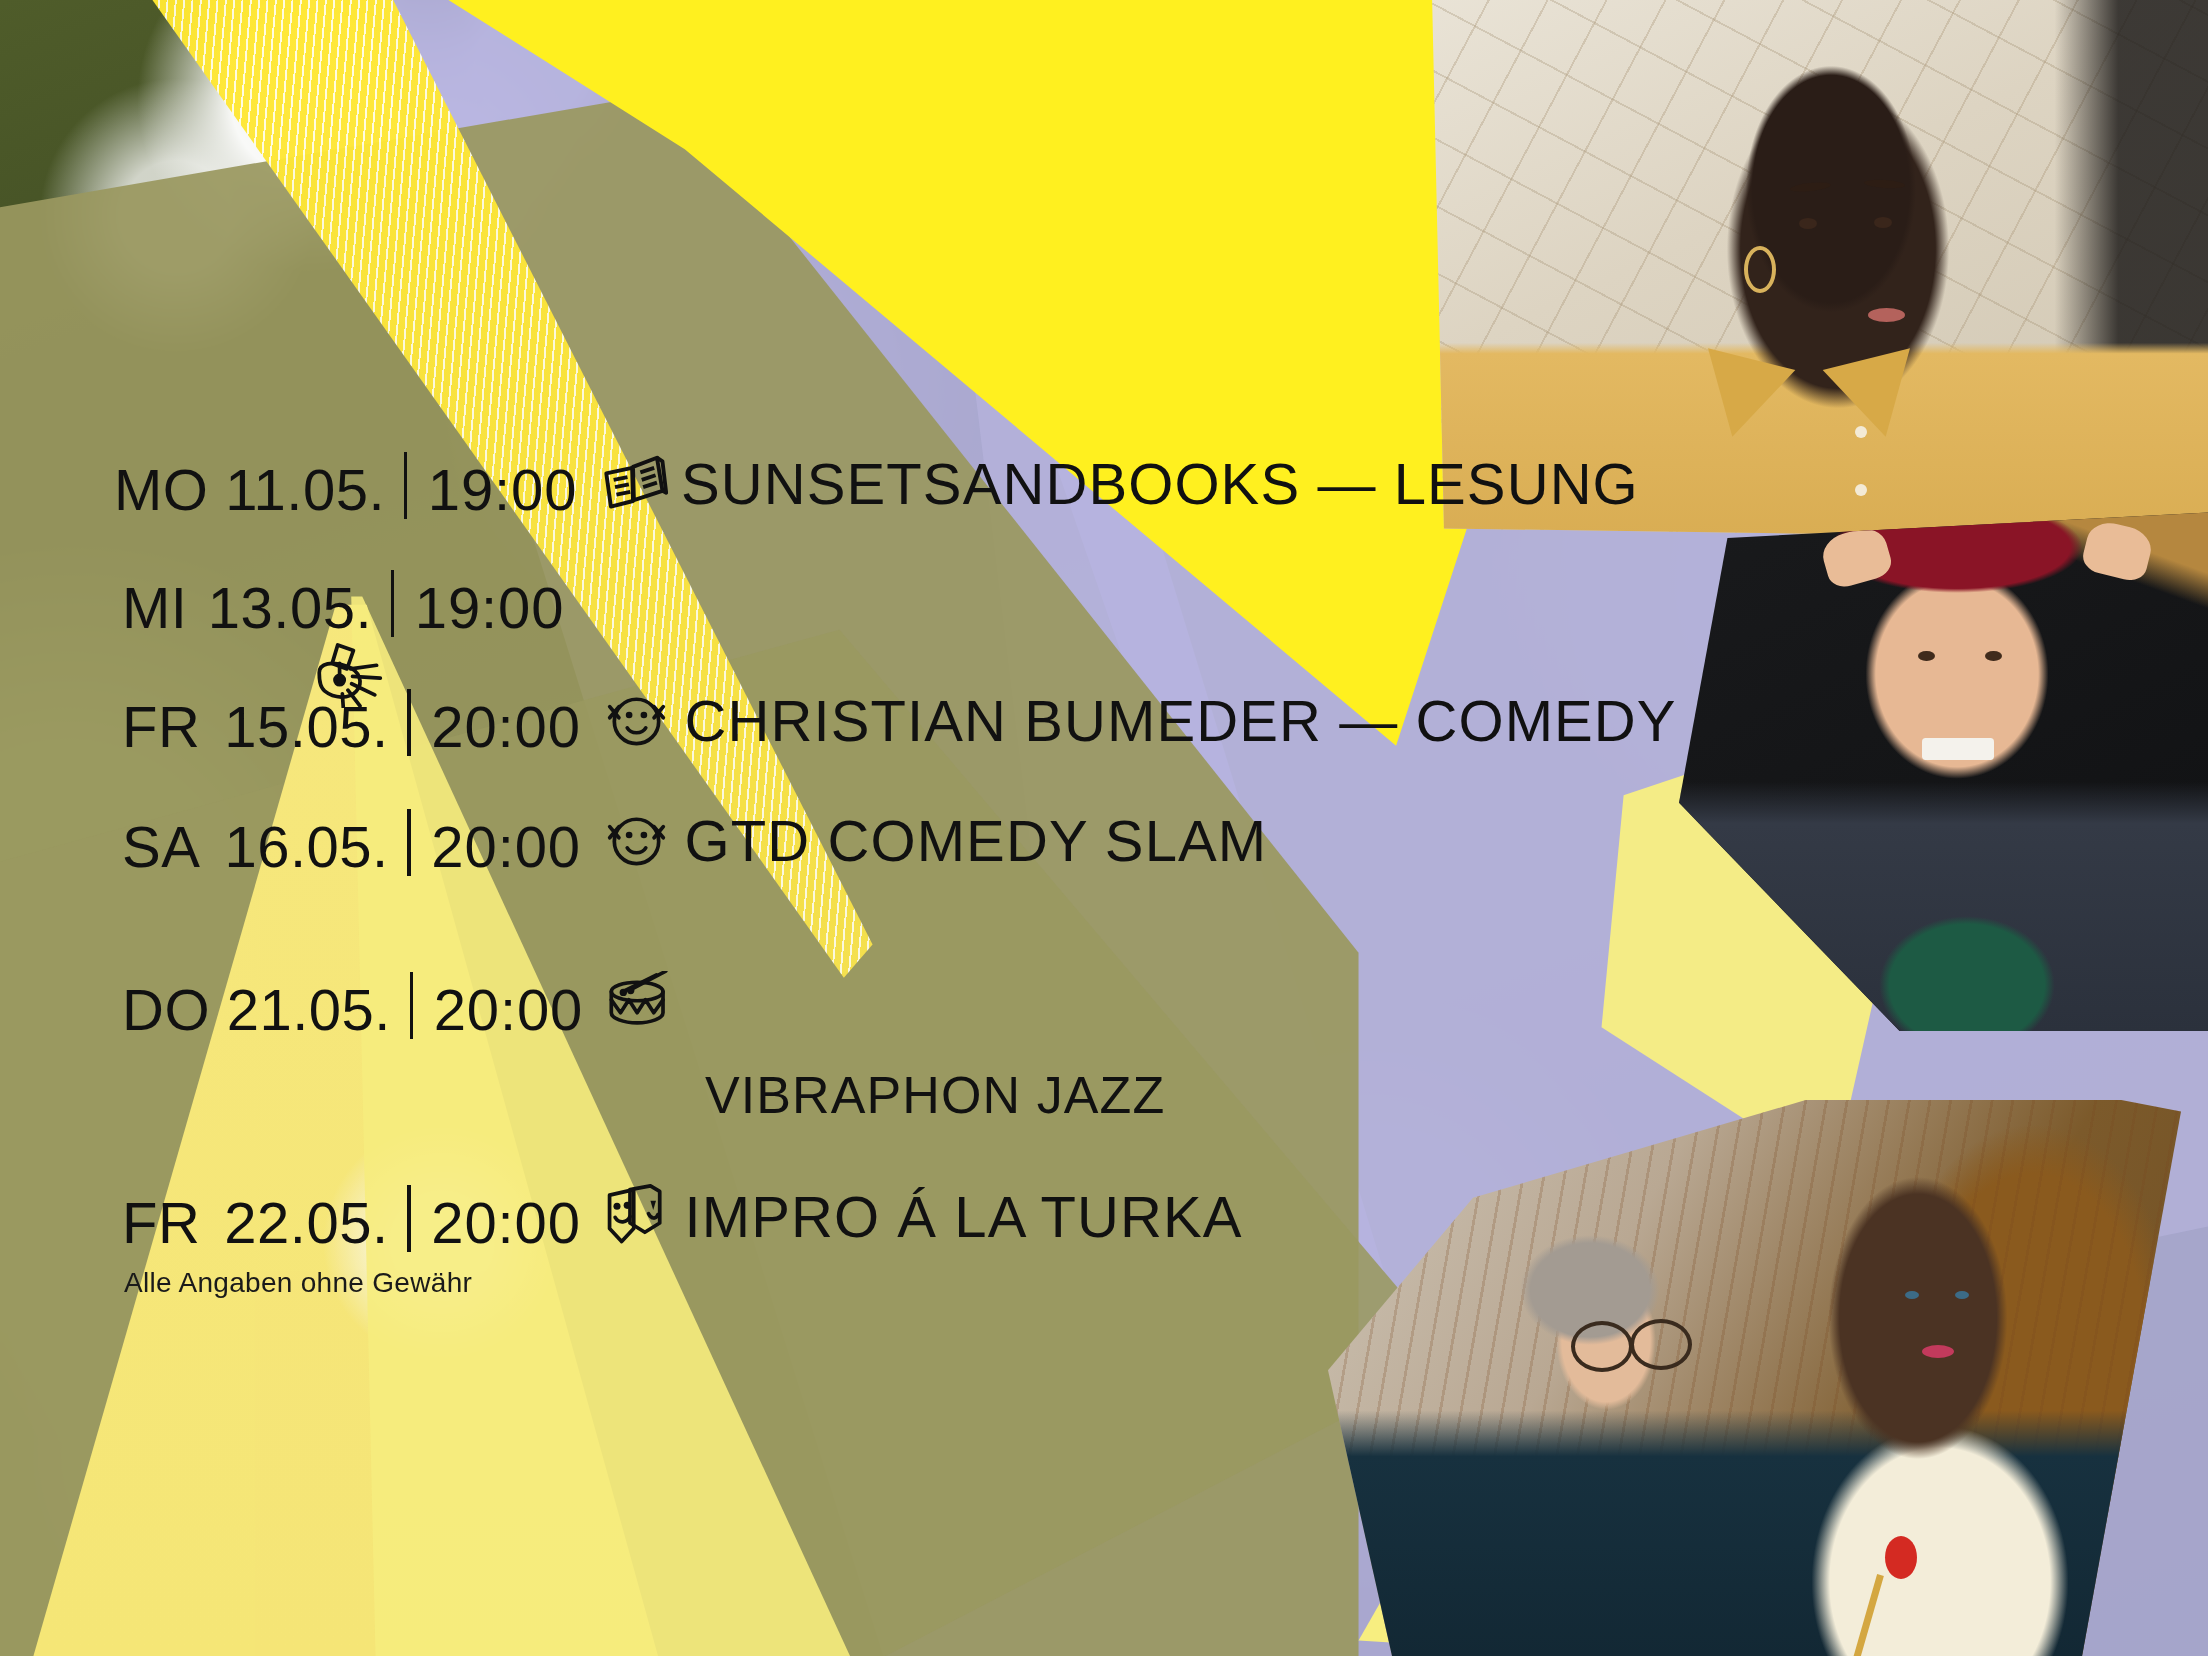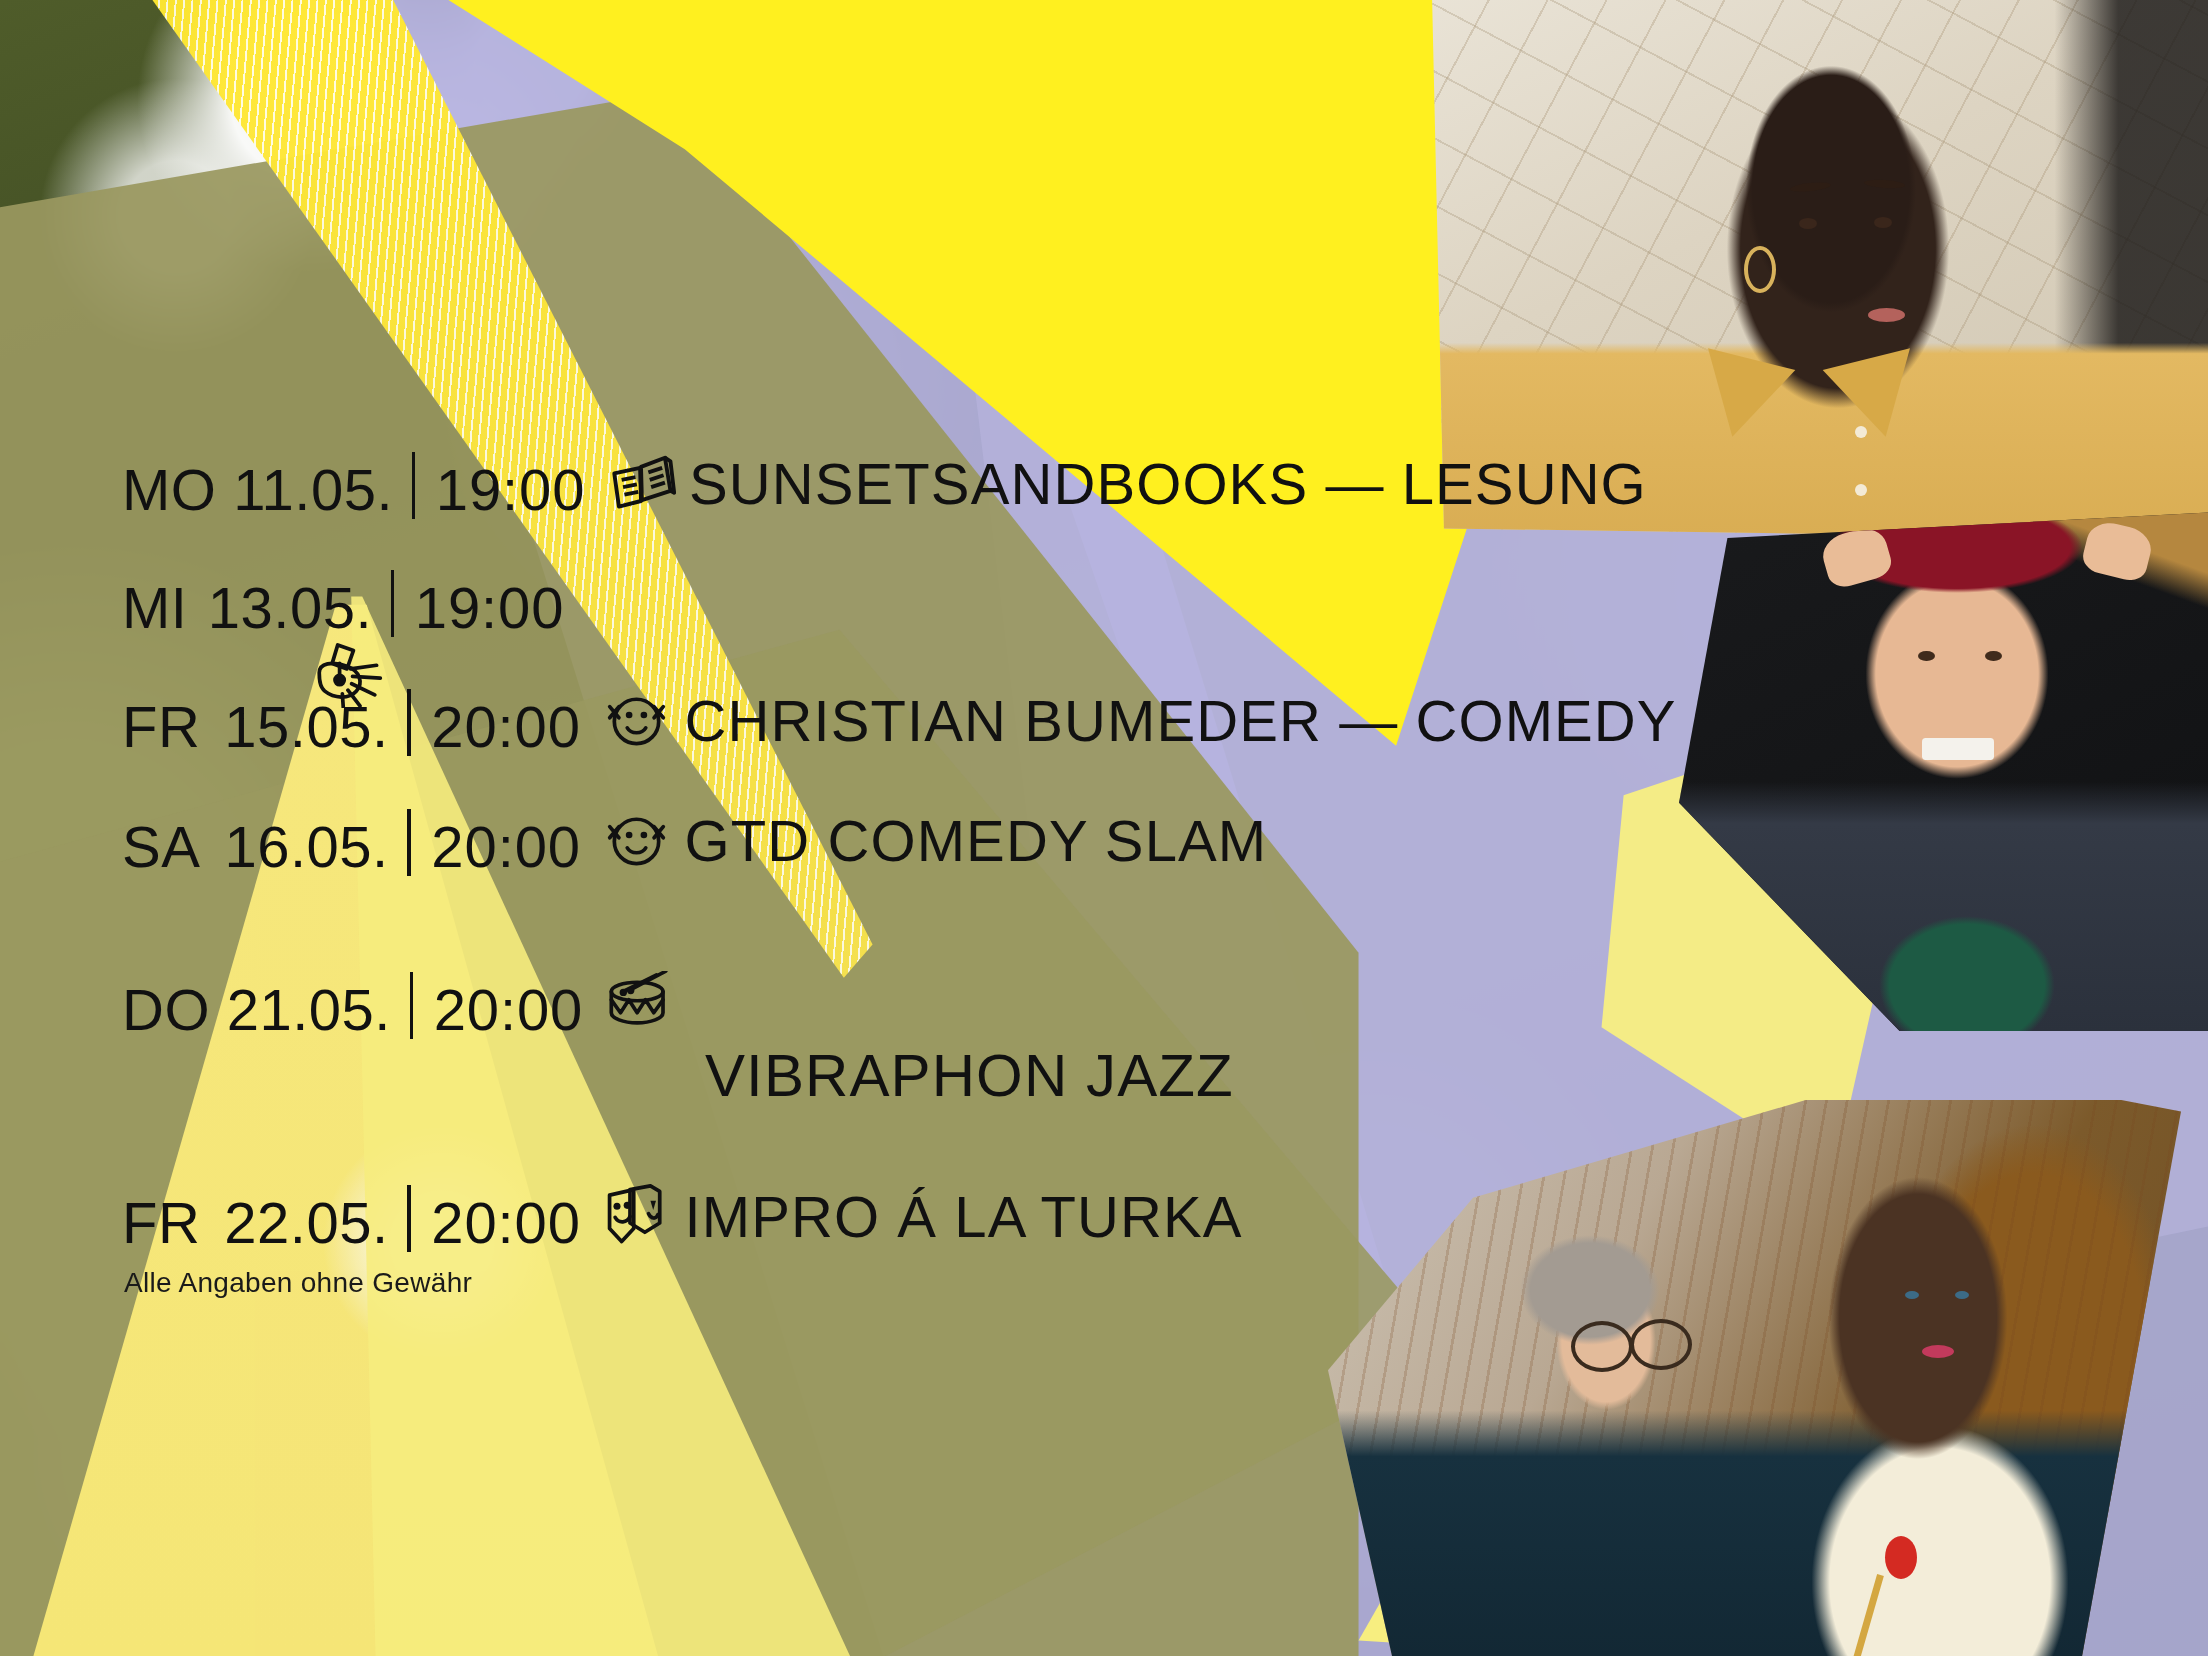--- a/index.html
+++ b/index.html
@@ -242,23 +242,24 @@
   .icon-wrap svg { display:block; }
   .title {
     color: #111111;
     font-size: 58px;
     letter-spacing: 1.1px;
     font-weight: 400;
   }
   .title-2 {
     position: absolute;
     color: #111111;
-    font-size: 60px;
+    font-size: 52px;
     letter-spacing: 1.1px;
     pointer-events: auto;
+    margin-top: 24px;
   }
   .disclaimer {
     position: absolute;
     color: #1a1a1a;
     font-size: 28px;
     letter-spacing: 0.3px;
     pointer-events: auto;
   }
 </style>
 </head>
@@ -306,21 +307,21 @@
     <div class="glasses" style="left:302px; top:219px;"></div>
     <div class="d-eye" style="left:577px; top:191px;"></div>
     <div class="d-eye" style="left:627px; top:191px;"></div>
     <div class="d-lips" style="left:594px; top:245px;"></div>
     <div class="mallet-head" style="left:557px; top:436px;"></div>
     <div class="mallet-stick" style="left:549px; top:475px;"></div>
   </div>
 
   <div class="program">
 
-    <div class="row" style="left:122px; top:443px;">
+    <div class="row" style="left:114px; top:443px;">
       <span class="when">
         <span class="daydate">MO</span>
         <span style="width:16.7px;display:inline-block;"></span>
         <span class="daydate">11.05.</span>
         <span class="sep"></span>
         <span class="time">19:00</span>
       </span>
       <span class="icon-wrap">
         <svg width="70" height="59" viewBox="0 0 76 64" fill="none" stroke="#111" stroke-width="4.2" stroke-linejoin="round">
           <path d="M37 15 L9 21 L14 57 L38 51 Z"></path>

